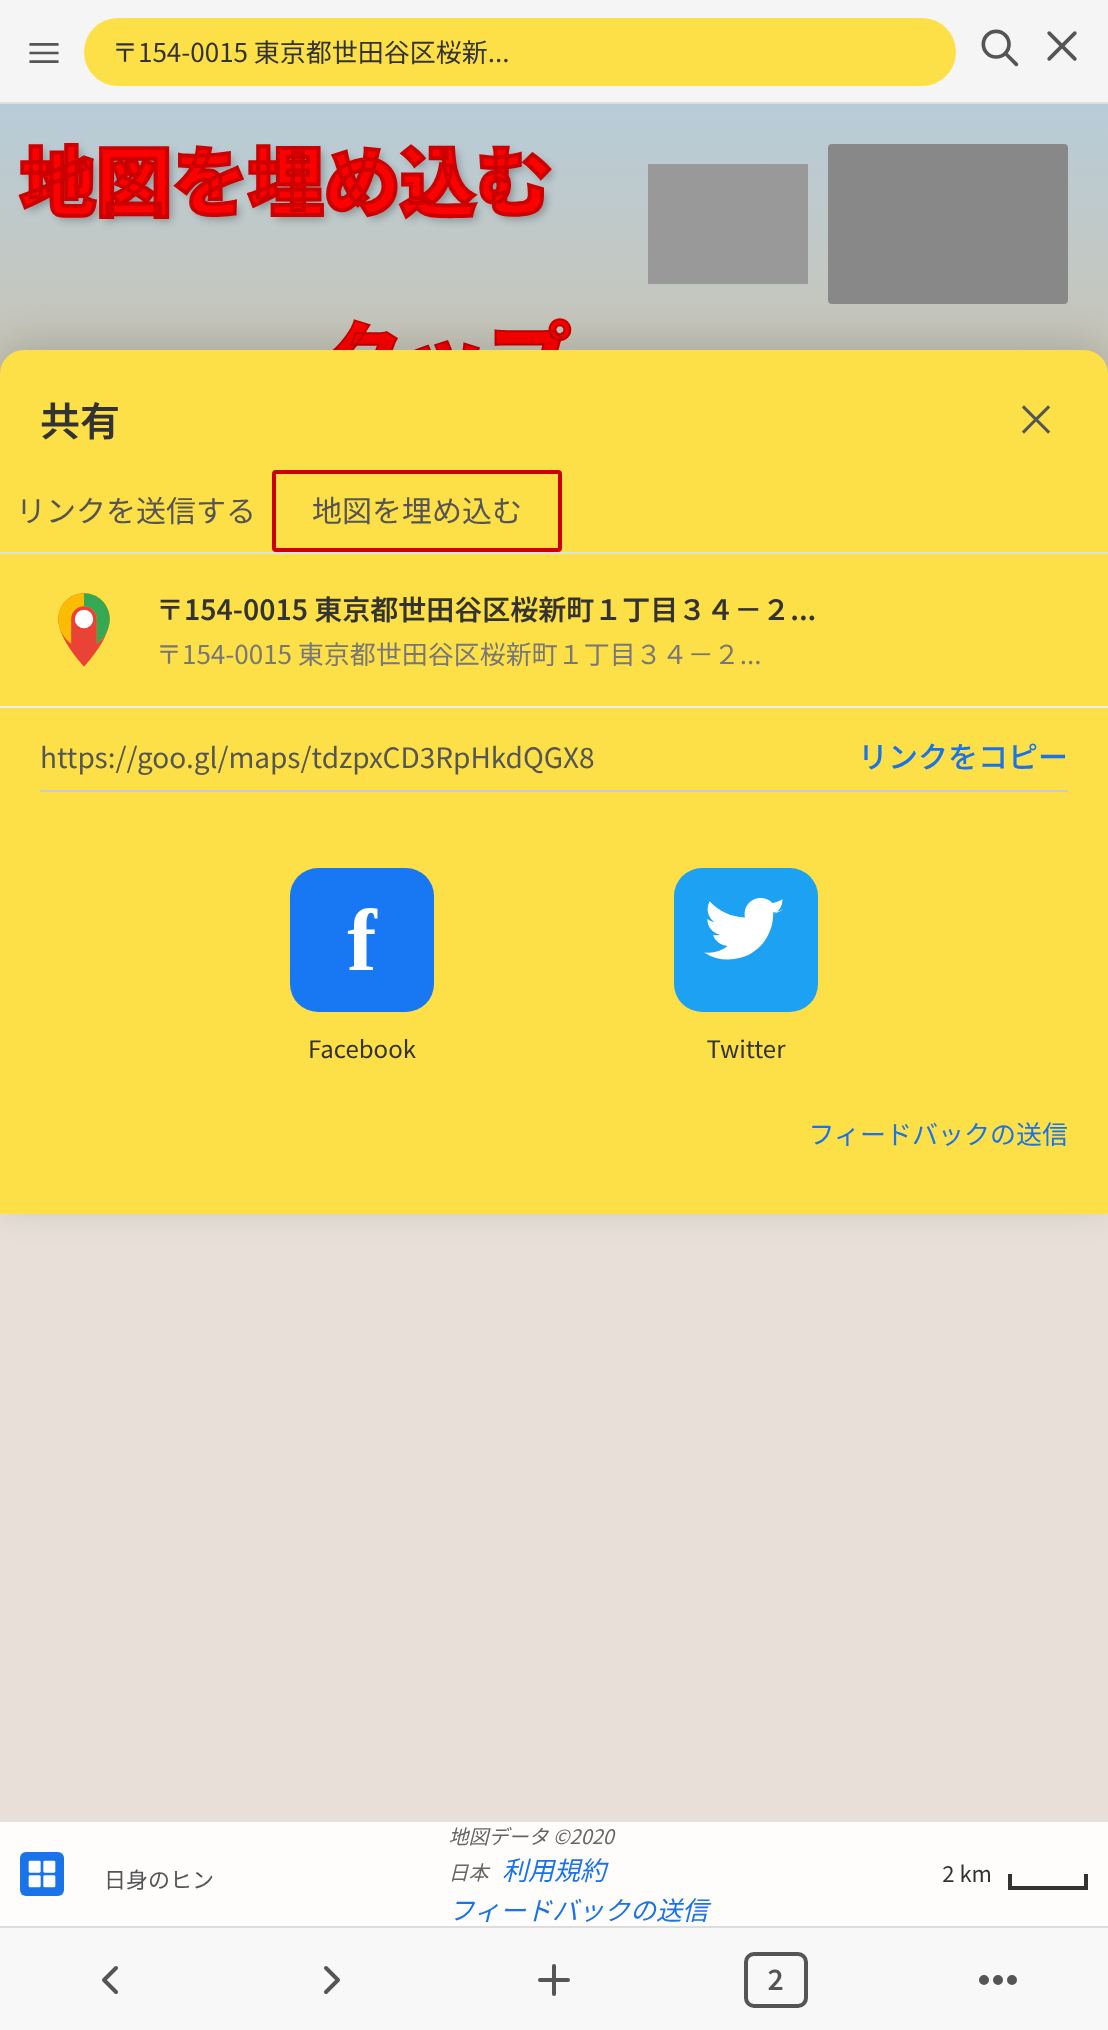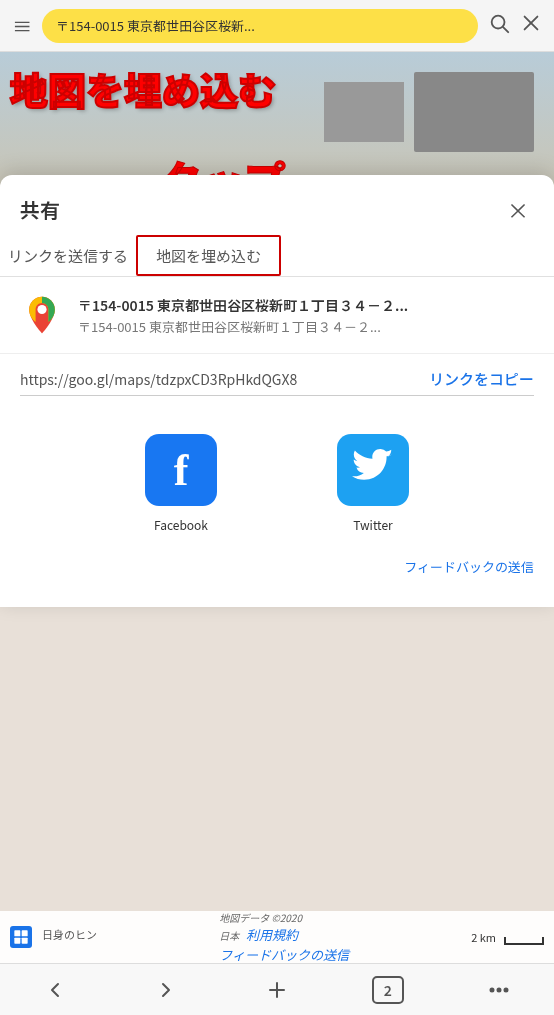--- a/index.html
+++ b/index.html
@@ -106,21 +106,21 @@
       color: #ff0000;
       -webkit-text-stroke: 1px #cc0000;
     }
 
     
     .share-sheet {
       position: absolute;
       top: 175px;
       left: 0;
       width: 554px;
-      background: #ffffff;
+      background: #fde047;
       border-radius: 12px 12px 0 0;
       z-index: 50;
       box-shadow: 0 -4px 20px rgba(0,0,0,0.15);
       padding-bottom: 20px;
     }
 
     .share-header {
       display: flex;
       align-items: center;
       justify-content: space-between;
@@ -284,22 +284,22 @@
       display: flex;
       align-items: center;
       justify-content: space-between;
       padding: 0 10px;
       font-size: 11px;
       color: #555;
       z-index: 40;
     }
     .map-bottom-left {
       display: flex;
-      align-items: flex-start;
-      gap: 10px;
+      align-items: flex-end;
+      gap: 20px;
     }
     .map-icon-small {
       width: 22px;
       height: 22px;
       background: #1a73e8;
       border-radius: 3px;
       display: flex;
       align-items: center;
       justify-content: center;
     }

